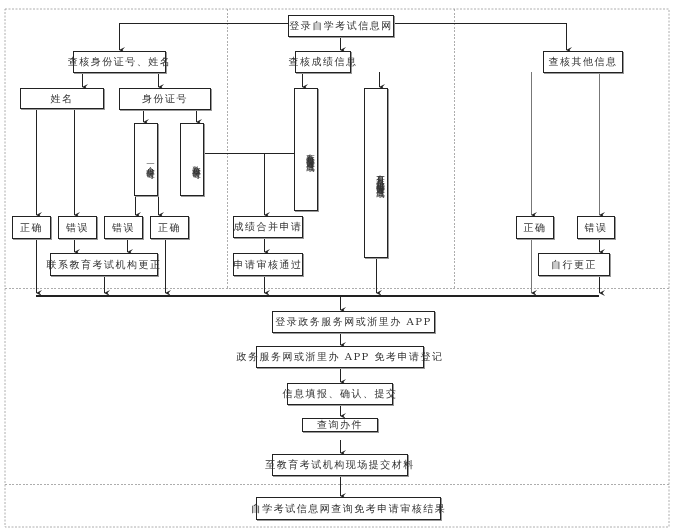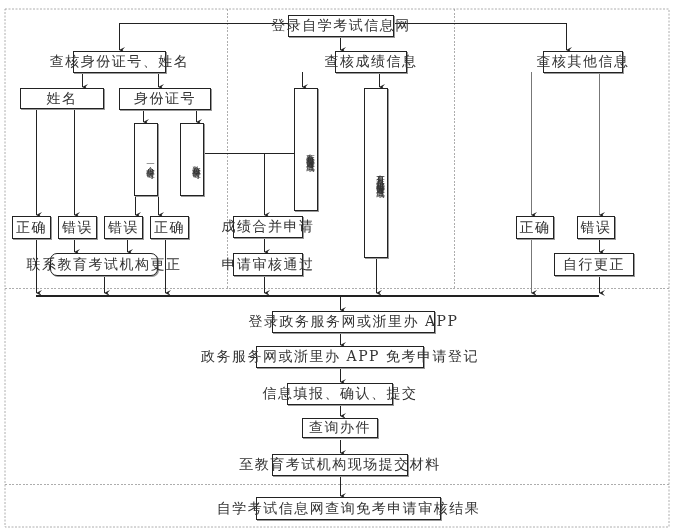--- a/index.html
+++ b/index.html
@@ -2,21 +2,21 @@
 <html><head>
 <meta charset="utf-8">
 <style>
   html, body { margin: 0; padding: 0; background: #ffffff; }
   body { width: 673px; height: 532px; position: relative; overflow: hidden;
          font-family: "DejaVu Serif", "Liberation Serif", serif; }
   #canvas { position: absolute; left: 0; top: 0; width: 673px; height: 532px; }
   .box { position: absolute; background: #fff; border: 1.5px solid #222;
          box-shadow: 1px 1px 0 #999; box-sizing: border-box;
          display: flex; align-items: center; justify-content: center;
-         font-size: 14px; color: #333; letter-spacing: 1.5px; white-space: nowrap; }
+         font-size: 10px; color: #333; letter-spacing: 1.5px; white-space: nowrap; }
   .vbox { position: absolute; background: #fff; border: 1.5px solid #222;
           box-shadow: 1px 1px 0 #999; box-sizing: border-box;
           display: flex; align-items: flex-start; justify-content: center;
           font-size: 8.5px; color: #333; padding-top: 5px;
           writing-mode: vertical-rl; text-orientation: upright; letter-spacing: 1px; }
   svg line, svg polyline { shape-rendering: crispEdges; }
 </style>
 </head>
 <body>
 
@@ -84,31 +84,31 @@
 
 <div class="box" style="left:73px;top:51px;width:93px;height:22px;">查核身份证号、姓名</div>
 <div class="box" style="left:20px;top:88px;width:84px;height:21px;">姓名</div>
 <div class="box" style="left:119px;top:88px;width:92px;height:22px;">身份证号</div>
 <div class="vbox" style="left:134px;top:123px;width:24px;height:73px;">一个身份证号</div>
 <div class="vbox" style="left:180px;top:123px;width:24px;height:73px;">数个身份证号</div>
 <div class="box" style="left:12px;top:216px;width:39px;height:23px;">正确</div>
 <div class="box" style="left:58px;top:216px;width:39px;height:23px;">错误</div>
 <div class="box" style="left:104px;top:216px;width:39px;height:23px;">错误</div>
 <div class="box" style="left:150px;top:216px;width:39px;height:23px;">正确</div>
-<div class="box" style="left:50px;top:253px;width:108px;height:23px;border-radius:7px;">联系教育考试机构更正</div>
+<div class="box" style="left:50px;top:253px;width:108px;height:23px;">联系教育考试机构更正</div>
 
-<div class="box" style="left:295px;top:51px;width:72px;height:22px;margin-left:40px;">查核成绩信息</div>
+<div class="box" style="left:295px;top:51px;width:56px;height:22px;">查核成绩信息</div>
 <div class="vbox" style="left:294px;top:88px;width:24px;height:123px;">有数个身份证号下有成绩</div>
 <div class="vbox" style="left:364px;top:88px;width:24px;height:170px;">有且只有一个正确身份证号下有成绩</div>
 <div class="box" style="left:233px;top:216px;width:70px;height:22px;">成绩合并申请</div>
 <div class="box" style="left:233px;top:253px;width:70px;height:23px;">申请审核通过</div>
 
 <div class="box" style="left:523px;top:51px;width:80px;height:22px;margin-left:20px;">查核其他信息</div>
 <div class="box" style="left:516px;top:216px;width:38px;height:23px;">正确</div>
 <div class="box" style="left:577px;top:216px;width:38px;height:23px;">错误</div>
-<div class="box" style="left:554px;top:253px;width:80px;height:23px;">自行更正</div>
+<div class="box" style="left:538px;top:253px;width:72px;height:23px;">自行更正</div>
 
 <div class="box" style="left:272px;top:311px;width:163px;height:22px;">登录政务服务网或浙里办 APP</div>
 <div class="box" style="left:256px;top:346px;width:168px;height:22px;">政务服务网或浙里办 APP 免考申请登记</div>
 <div class="box" style="left:287px;top:383px;width:106px;height:22px;">信息填报、确认、提交</div>
-<div class="box" style="left:302px;top:418px;width:76px;height:20px;">查询办件</div>
+<div class="box" style="left:302px;top:418px;width:76px;height:14px;">查询办件</div>
 <div class="box" style="left:272px;top:454px;width:136px;height:22px;">至教育考试机构现场提交材料</div>
 <div class="box" style="left:256px;top:497px;width:185px;height:23px;">自学考试信息网查询免考申请审核结果</div>
 
 </body></html>

